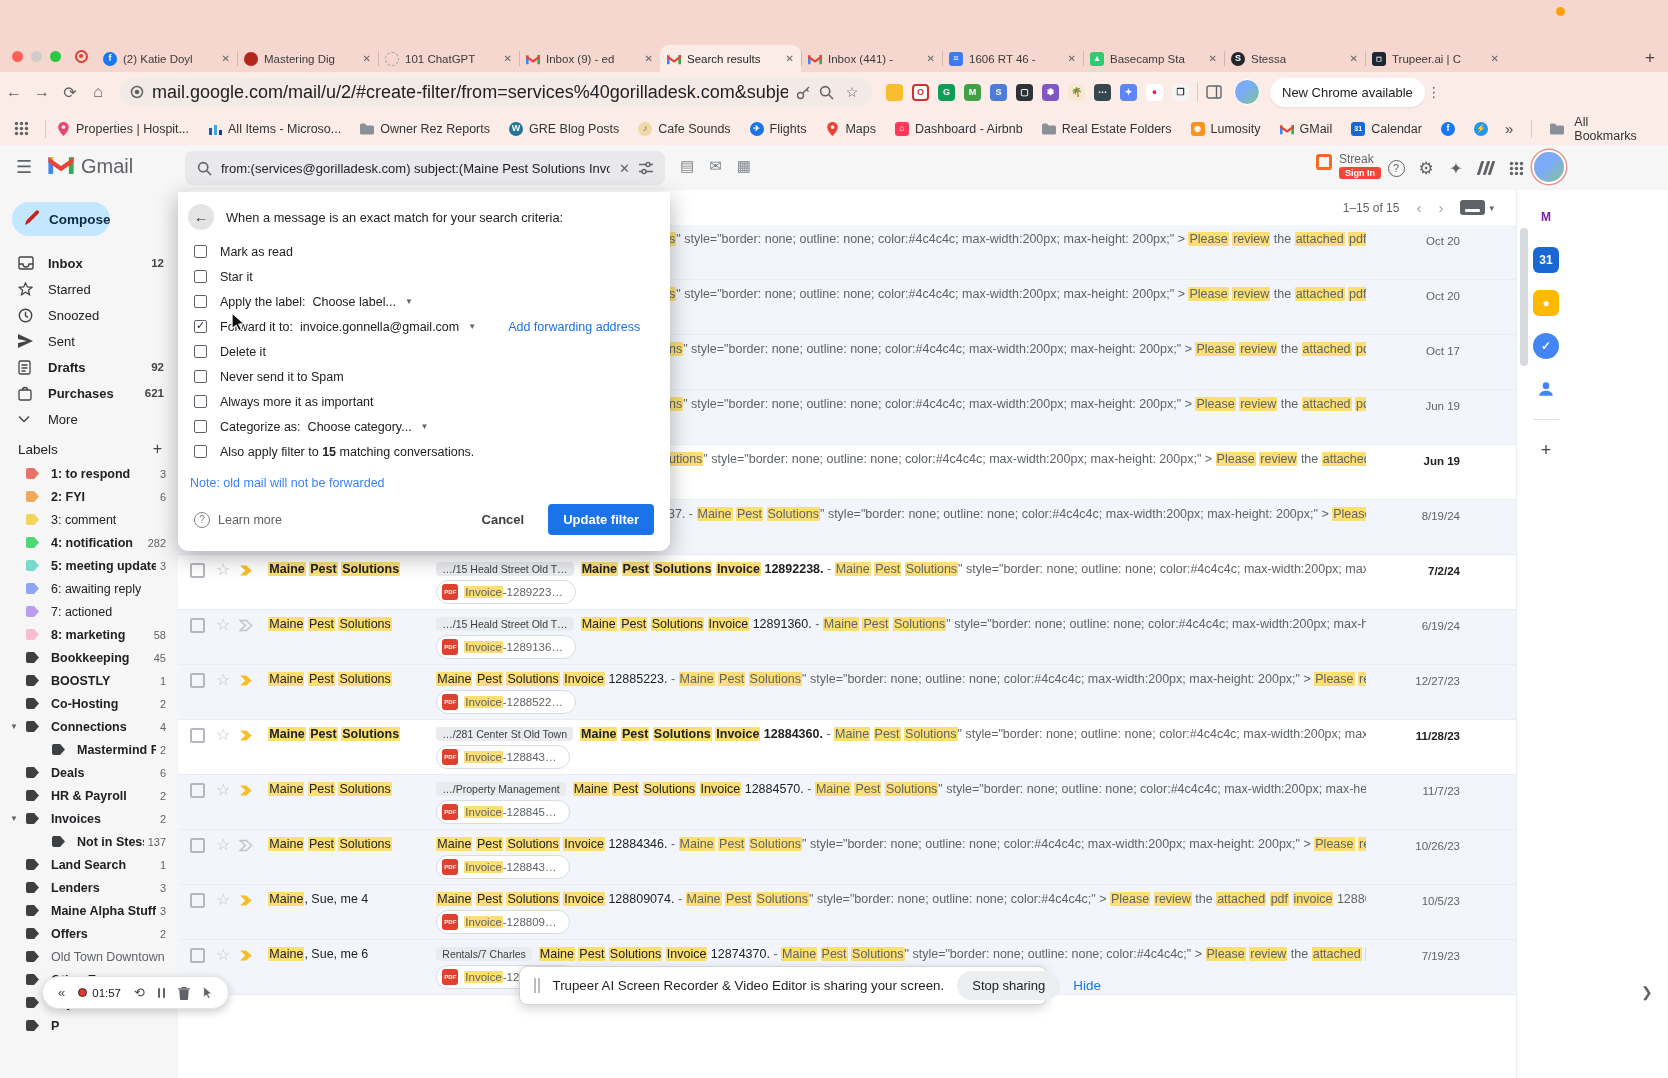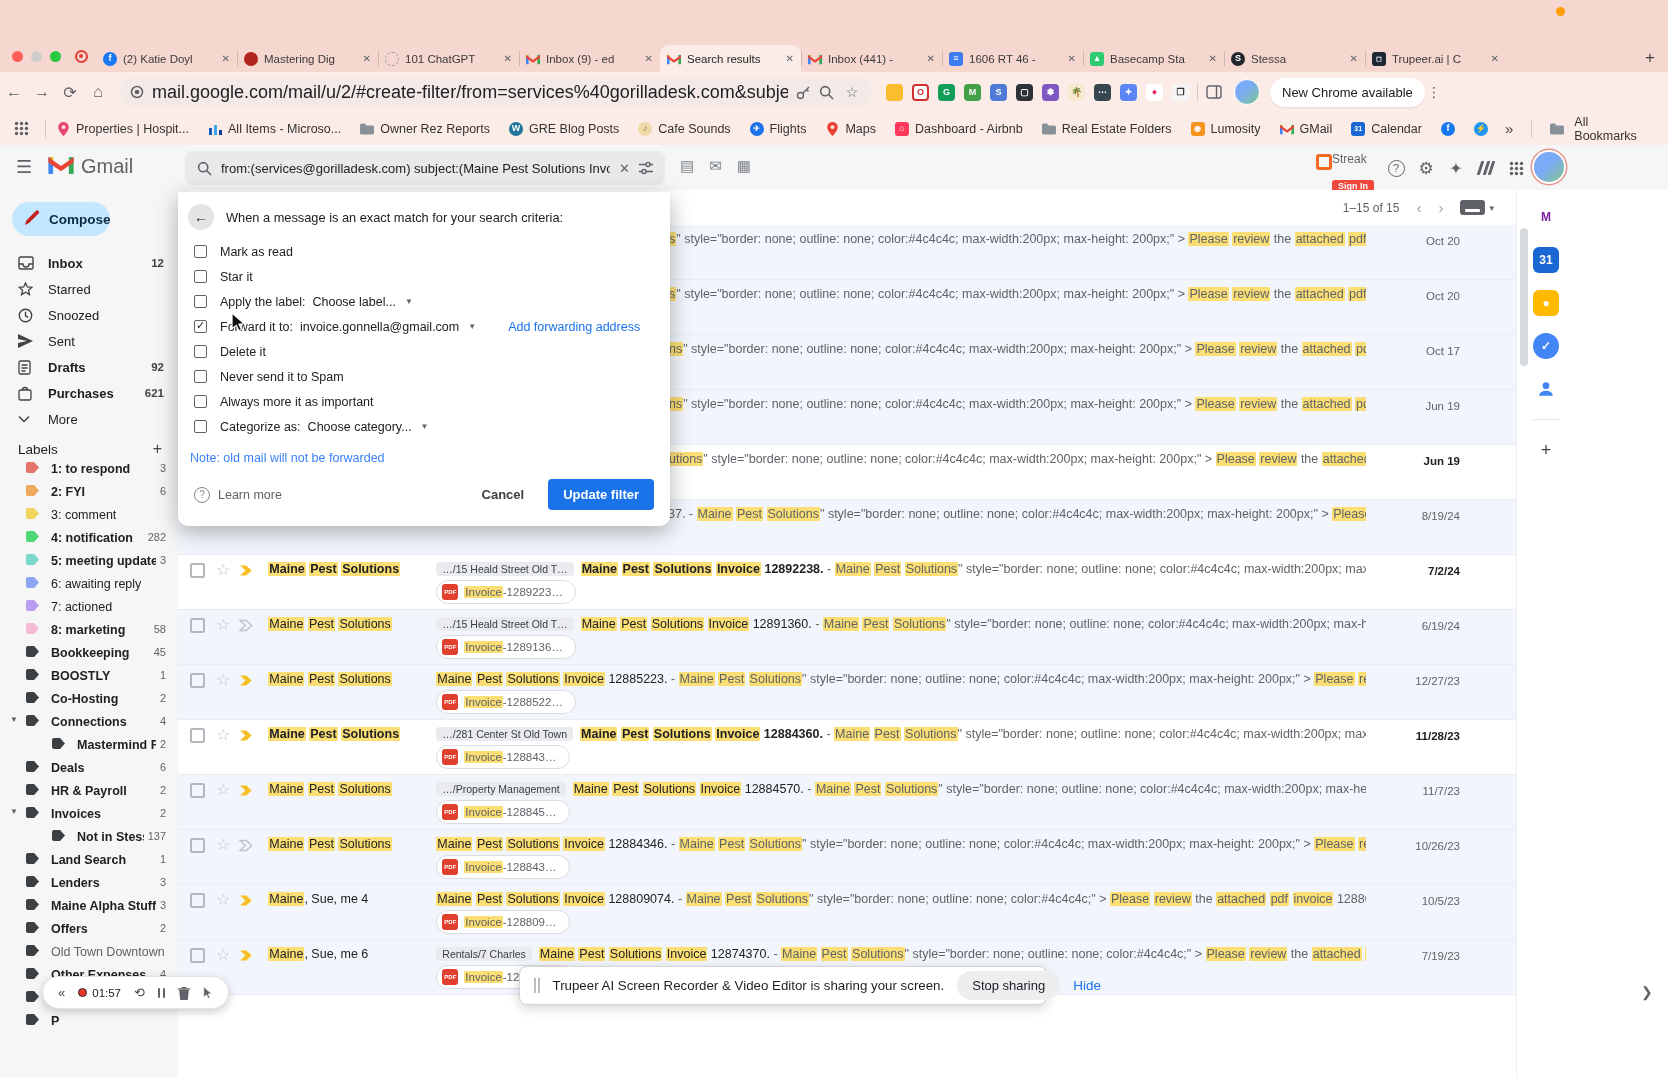--- a/index.html
+++ b/index.html
@@ -49,41 +49,41 @@
 
 .gmail{position:absolute;left:0;top:145px;width:1668px;height:933px;background:#f6f6f6}
 .gm-header{position:relative;height:45px}
 .hamb{position:absolute;left:16px;top:11px;font-size:18px;color:#5f6368}
 .gmlogo{position:absolute;left:48px;top:9px;display:flex;align-items:center;gap:7px}
 .gmword{font-size:20px;color:#5f6368}
 .searchpill{position:absolute;left:185px;top:6px;width:480px;height:34px;background:#e9e8ea;border-radius:8px;display:flex;align-items:center;gap:9px;padding:0 12px}
 .sq{flex:1;font-size:13px;color:#202124;white-space:nowrap;overflow:hidden}
 .sx{color:#5f6368;font-size:13px}
 .minitools{position:absolute;left:680px;top:12px;display:flex;gap:15px;font-size:15px;color:#7d838a}
-.streak{position:absolute;left:1316px;top:7px;display:flex;align-items:flex-start}
+.streak{position:absolute;left:1316px;top:7px;display:flex;gap:7px;align-items:flex-start}
 .streaklogo{width:16px;height:16px;border:3px solid #f26b21;border-radius:3px;margin-top:2px}
 .streakcol{display:flex;flex-direction:column;align-items:flex-start}
 .streakname{font-size:12px;color:#5f6368}
-.signin{background:#f0473c;color:#fff;font-size:9px;font-weight:700;border-radius:3px;padding:1px 6px;margin-top:14px}
+.signin{background:#f0473c;color:#fff;font-size:9px;font-weight:700;border-radius:3px;padding:1px 6px;margin-top:1px}
 .hicon{position:absolute;top:11px;width:24px;height:24px;display:flex;align-items:center;justify-content:center;color:#5f6368;font-size:16px}
 .helpc{border:1.5px solid #5f6368;border-radius:50%;width:17px;height:17px;font-size:11px;display:flex;align-items:center;justify-content:center}
 .sbars{display:flex;gap:2.5px}
 .sbars i{width:3px;height:14px;background:#5f6368;transform:skewX(-18deg);border-radius:1px}
 .avatar-lg{position:absolute;left:1534px;top:7px;width:30px;height:30px;border-radius:50%;background:linear-gradient(135deg,#7baaf7 45%,#86c58f);box-shadow:0 0 0 2px #fff,0 0 0 3.5px #e5948d}
 
 .gm-body{position:absolute;top:45px;left:0;right:0;bottom:0;display:flex}
 .gm-side{width:178px;flex:none;overflow:hidden;padding-top:6px}
 .compose{margin:6px 0 14px 12px;width:98px;height:34px;border-radius:17px;background:#c3e7ff;display:flex;align-items:center;gap:9px;padding:0 13px;font-size:13.5px;font-weight:700;color:#0b2a41}
 .nav-item{display:flex;align-items:center;height:26px;padding:0 14px 0 18px;font-size:13px;color:#202124}
 .nav-item .nicon{width:16px;margin-right:14px;display:flex;align-items:center}
 .nav-item .cnt{margin-left:auto;font-size:11.5px;color:#444}
 .bold{font-weight:700}
 .lblhead{display:flex;align-items:center;height:30px;padding:4px 16px 0 18px;font-size:13.5px;color:#202124}
 .lblplus{margin-left:auto;font-size:16px;color:#444}
-.lbl{display:flex;height:23px;padding:0 12px 0 8px;font-size:12.5px;color:#202124}
+.lbl{display:flex;align-items:center;height:23px;padding:0 12px 0 8px;font-size:12.5px;color:#202124}
 .lbl .caretc{width:12px;font-size:8px;color:#5f6368;text-align:center;flex:none}
 .lbl .tag{width:13px;height:11px;border-radius:2px;margin:0 12px 0 6px;flex:none;clip-path:polygon(0 0,62% 0,100% 50%,62% 100%,0 100%)}
 .lbl.child{padding-left:34px}
 .lbl .lname{white-space:nowrap;overflow:hidden}
 .lbl .cnt{margin-left:auto;font-size:11px;color:#5f6368;padding-left:4px}
 .lbl .muted{color:#5f6368}
 
 .gm-main{width:1338px;flex:none;background:#fff;border-radius:16px 0 0 0;position:relative;overflow:hidden}
 .list-toolbar{display:flex;align-items:center;justify-content:flex-end;height:35px;padding-right:22px;gap:17px;font-size:12px;color:#5f6368}
 .pgchev{font-size:15px;color:#9aa0a6}
@@ -957,20 +957,24 @@
         <div class="opt">
           <span class="ocb"></span>
           <span>Always more it as important</span>
         </div>
         <div class="opt">
           <span class="ocb"></span>
           <span>Categorize as:</span>
           <span class="dd">Choose category...</span>
           <span class="ocaret">▼</span>
         </div>
+        <div class="opt">
+          <span class="ocb"></span>
+          <span>Also apply filter to <span class="subj">15</span> matching conversations.</span>
+        </div>
       </div>
     <div class="dlg-note">Note: old mail will not be forwarded</div>
     <div class="dlg-foot">
       <span class="helpo">?</span>
       <span class="learn">Learn more</span>
       <span class="fspace"></span>
       <span class="btn-cancel">Cancel</span>
       <span class="btn-update">Update filter</span>
     </div>
   </div>

